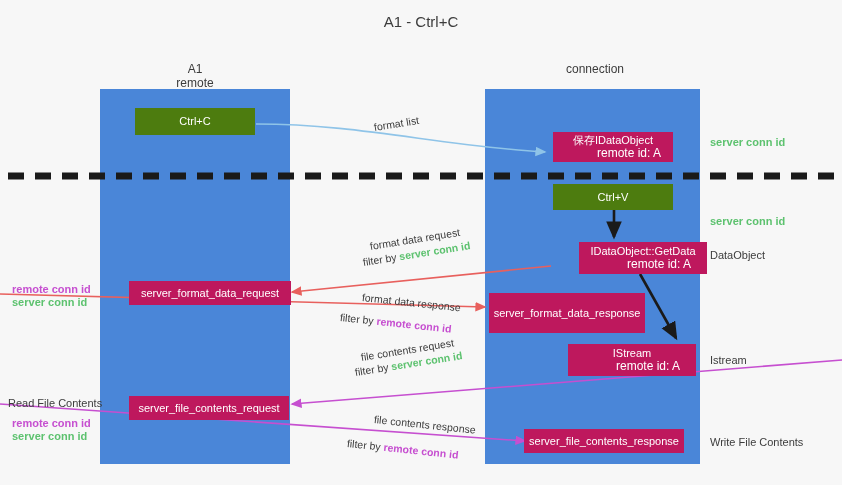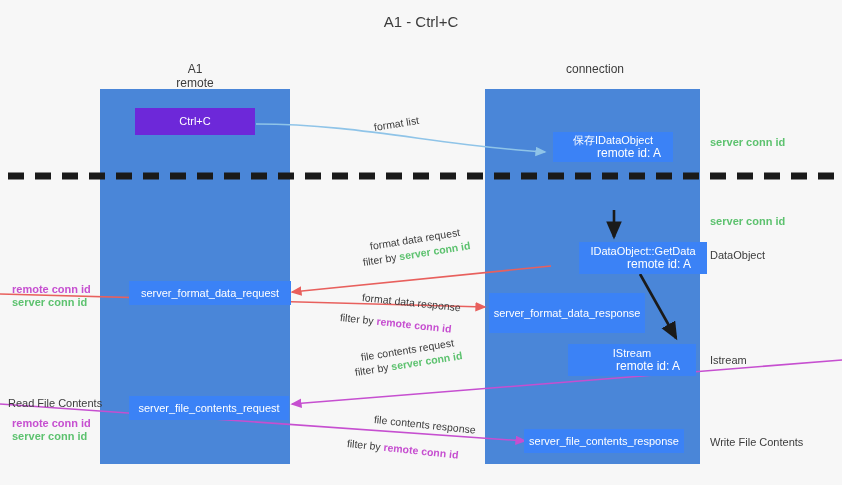--- a/index.html
+++ b/index.html
@@ -25,22 +25,22 @@
 
   
   .lane{background:#4a86d8;}
 
   
   .box{
     box-sizing:border-box;
     display:flex;flex-direction:column;align-items:center;justify-content:center;
     color:#ffffff;font-size:11px;line-height:13px;text-align:center;
   }
-  .box.green{background:#6d28d9;}
-  .box.orange{background:#3b82f6;}
+  .box.green{background:#4d7c0f;}
+  .box.orange{background:#be185d;}
   .box .l2{font-size:12px;padding-left:32px;}
 
   
   .lbl{font-size:11px;line-height:13px;color:#3c3c3c;white-space:nowrap;}
   .lbl.green{color:#5dc26f;font-weight:bold;}
   .lbl.magenta{color:#c64fd0;font-weight:bold;}
 
   
   .cap{font-size:10.5px;line-height:13px;color:#3c3c3c;white-space:nowrap;}
   .cap .g{color:#5dc26f;font-weight:bold;}
@@ -105,20 +105,23 @@
 
   <div class="abs box green" style="left:135px;top:104px;width:120px;height:27px;">
     <span>Ctrl+C</span>
   </div>
 
   <div class="abs box orange" style="left:553px;top:128px;width:120px;height:30px;">
     <span>保存IDataObject</span>
     <span class="l2">remote id: A</span>
   </div>
 
+  <div class="abs box green" style="left:553px;top:180px;width:120px;height:26px;">
+    <span>Ctrl+V</span>
+  </div>
 
   <div class="abs box orange" style="left:551px;top:238px;width:128px;height:32px;margin-left:28px;">
     <span>IDataObject::GetData</span>
     <span class="l2">remote id: A</span>
   </div>
 
   <div class="abs box orange" style="left:568px;top:340px;width:128px;height:32px;">
     <span>IStream</span>
     <span class="l2">remote id: A</span>
   </div>

